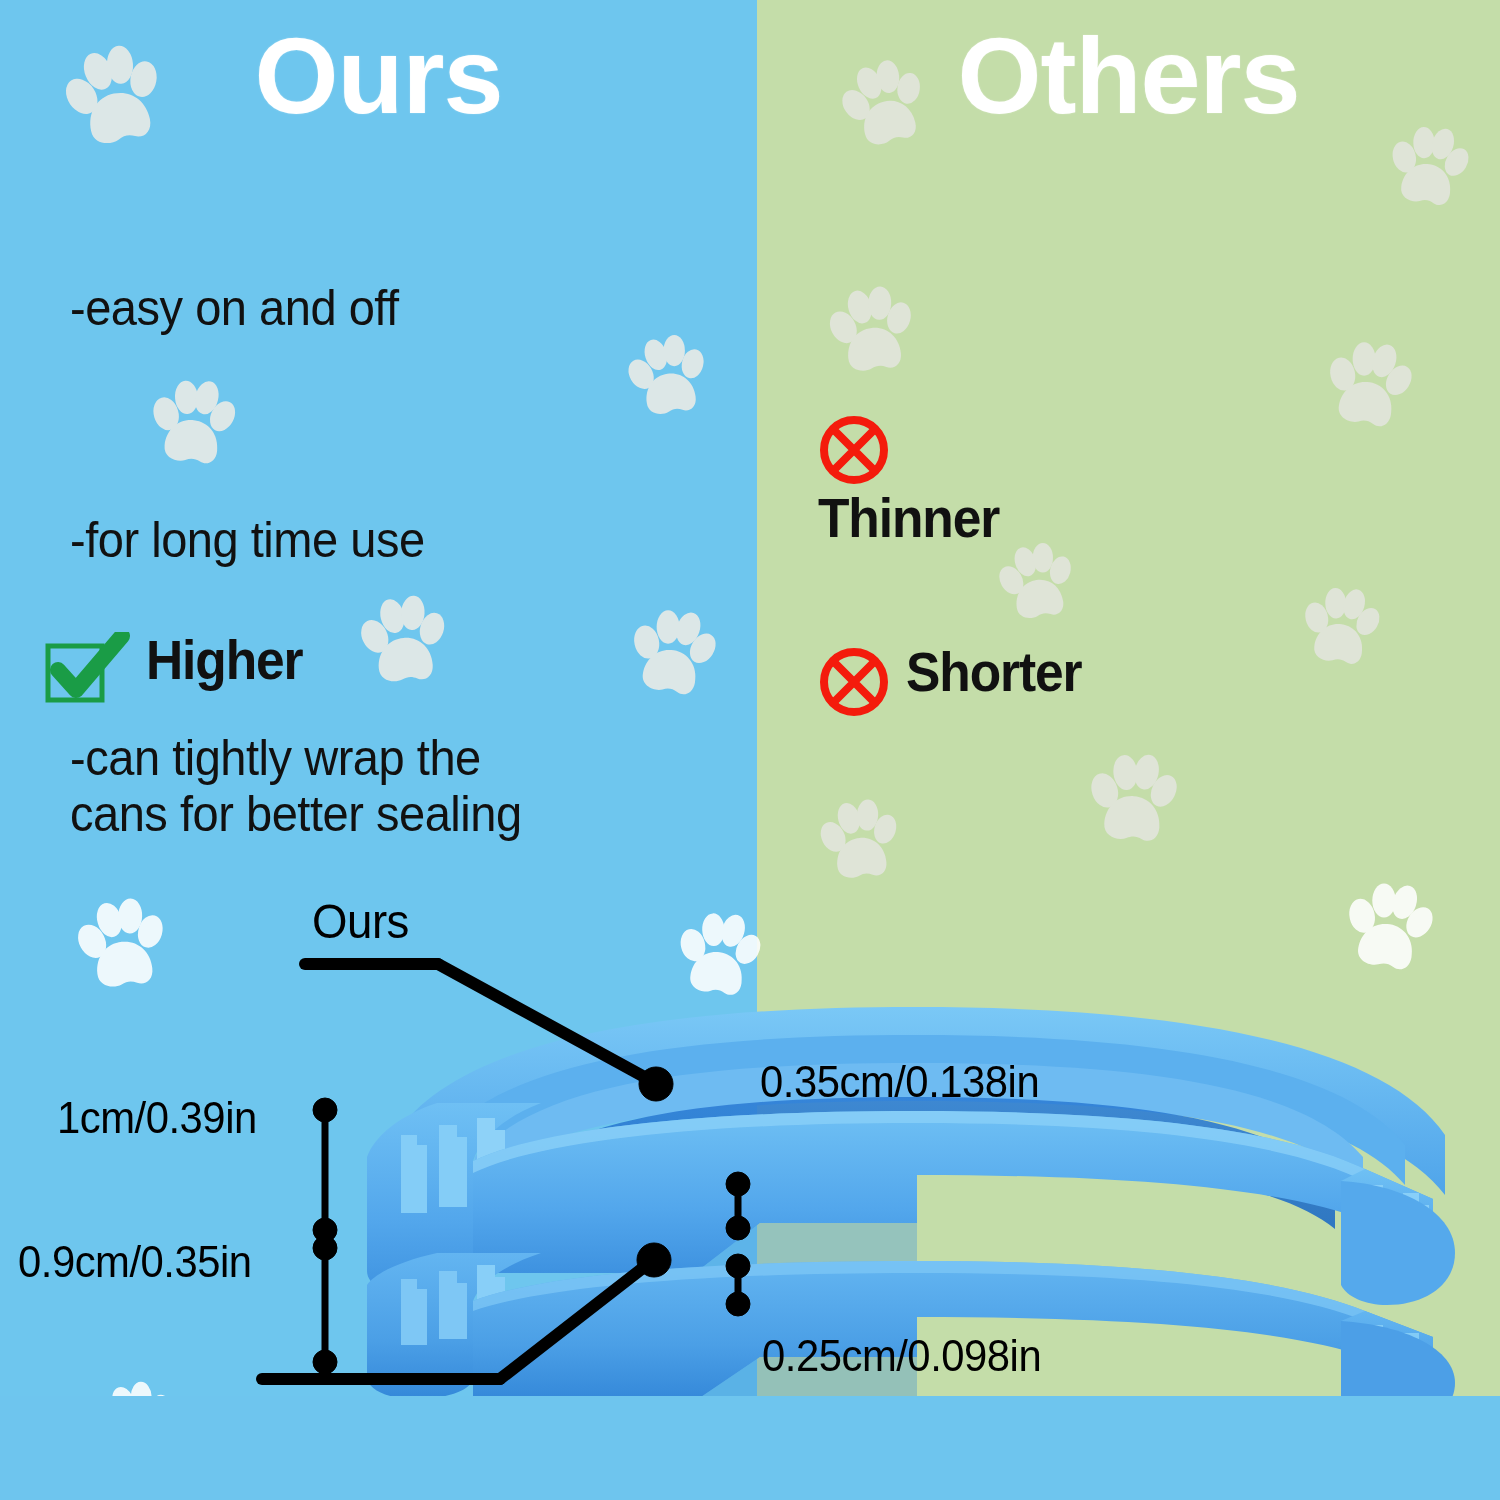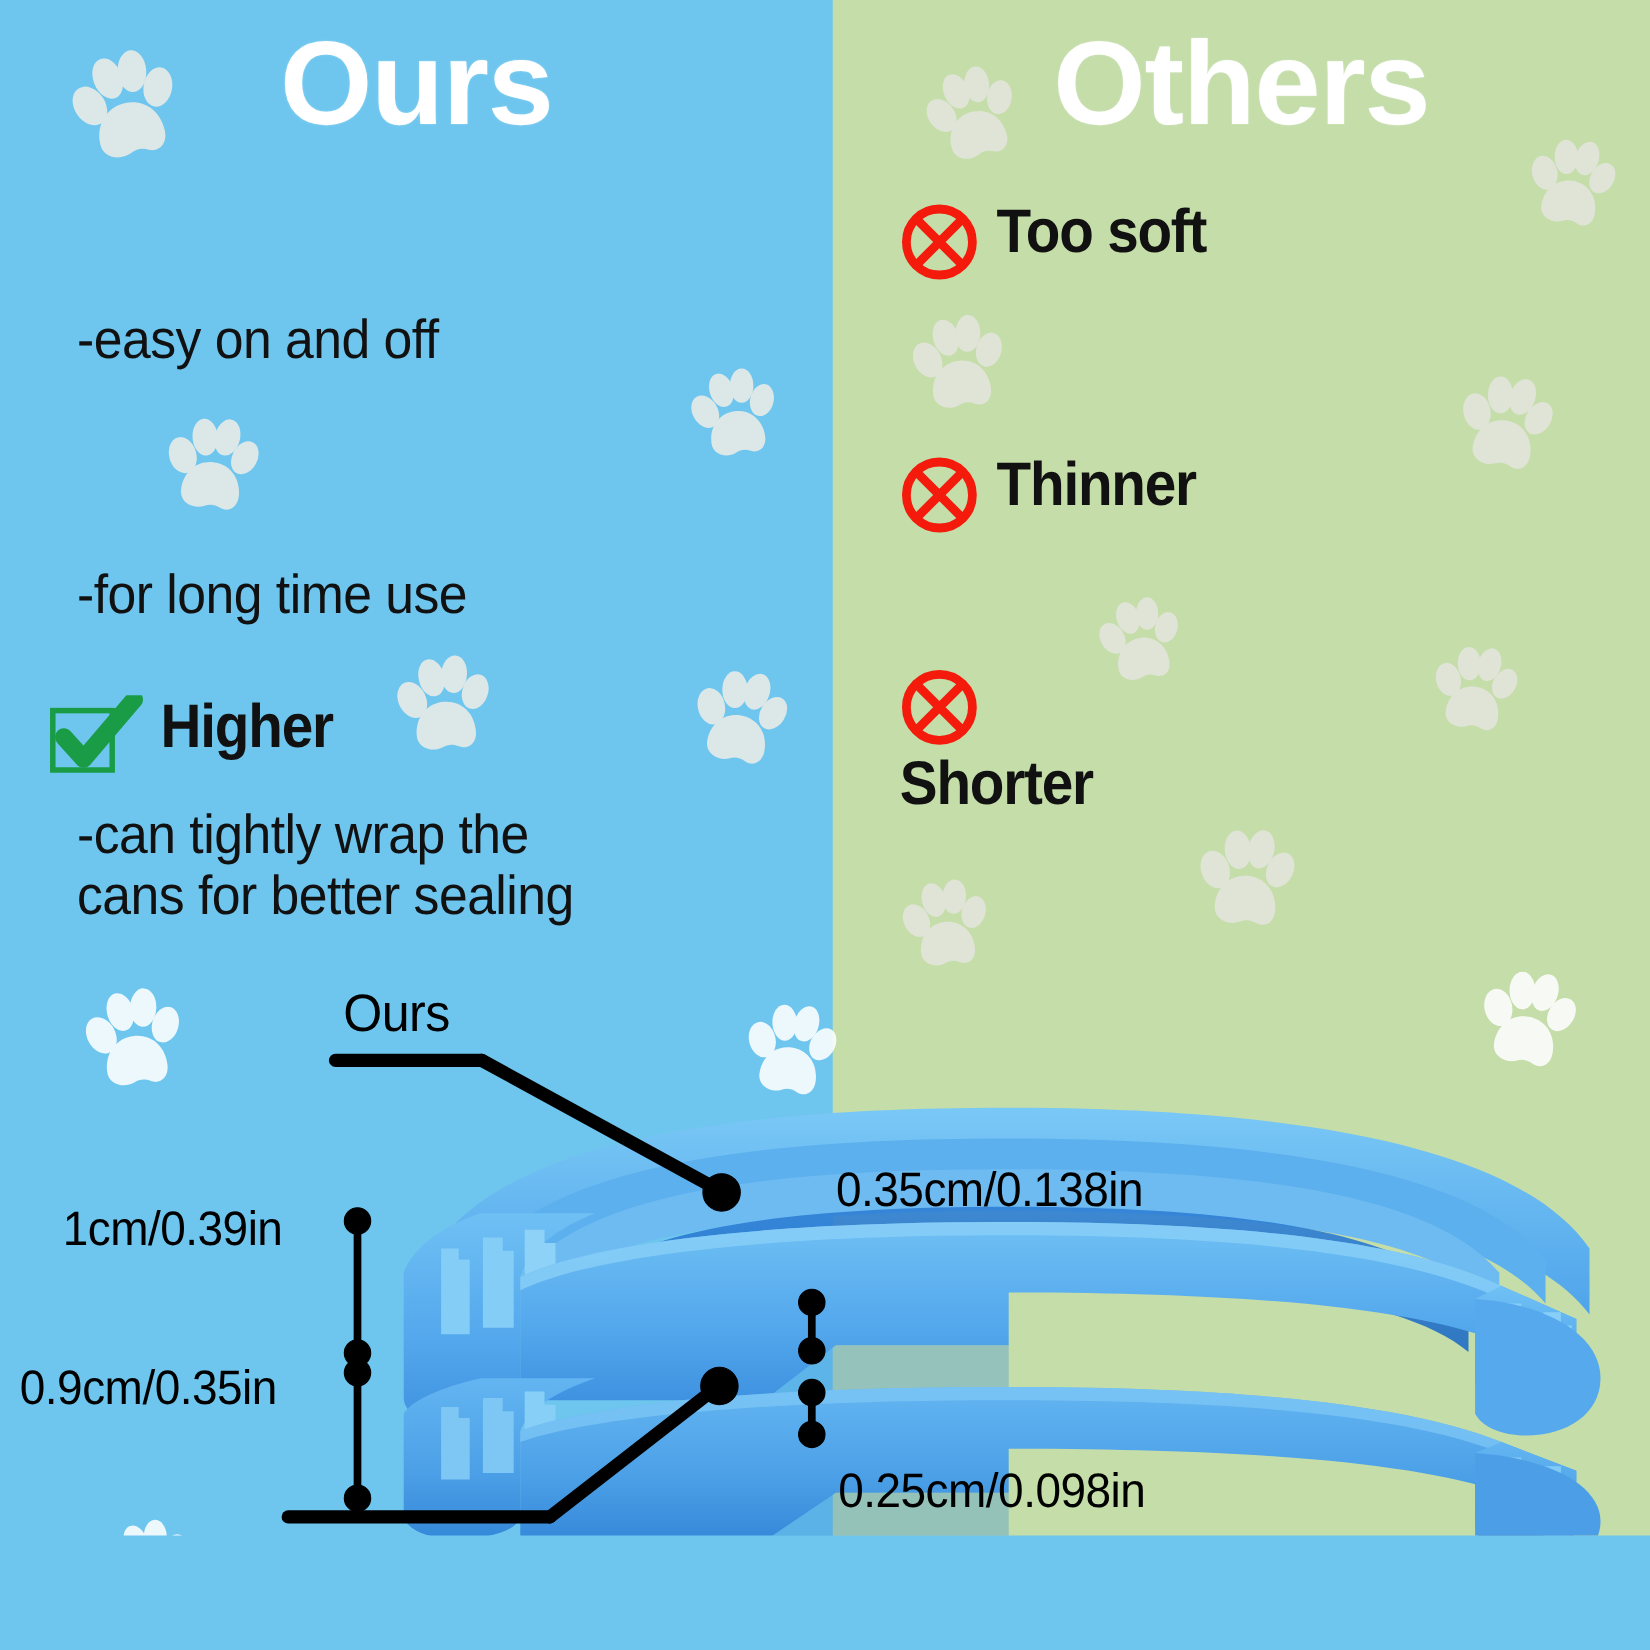--- a/index.html
+++ b/index.html
@@ -54,22 +54,22 @@
   
   #feat-1{left:44px;top:176px;}
   #sub-1{left:70px;top:280px;}
   #feat-2{left:44px;top:412px;}
   #sub-2{left:70px;top:512px;}
   #feat-3{left:44px;top:632px;}
   #sub-3{left:70px;top:730px;}
 
   
   #feat-4{left:818px;top:182px;}
-  #feat-5{left:818px;top:412px;}
-  #feat-6{left:818px;top:605px;flex-direction:column;}
+  #feat-5{left:818px;top:412px;flex-direction:column;}
+  #feat-6{left:818px;top:644px;}
 
   
   #product-photo{
     position:absolute;
     left:305px;top:985px;width:1200px;height:470px;
   }
 
   
   .ann{
     position:absolute;color:#000;
@@ -343,29 +343,20 @@
         <path d="M14 38 L32 58 L78 4" fill="none" stroke="#1a9c46" stroke-width="16" stroke-linecap="round" stroke-linejoin="round"></path>
       </svg>
     </span>
     <span class="hd">Higher</span>
   </div>
   <div class="sub" id="sub-3">
     <div>-can tightly wrap the</div>
     <div>cans for better sealing</div>
   </div>
 
-  <div class="feature" id="feat-4">
-    <span class="ic" style="margin-top:2px;">
-      <svg width="72" height="72" viewBox="0 0 72 72">
-        <circle cx="36" cy="36" r="30" fill="none" stroke="#f41b0c" stroke-width="8"></circle>
-        <path d="M15 15 L57 57 M57 15 L15 57" stroke="#f41b0c" stroke-width="8" stroke-linecap="round"></path>
-      </svg>
-    </span>
-    <span class="hd">Too soft</span>
-  </div>
   <div class="feature" id="feat-5">
     <span class="ic" style="margin-top:2px;">
       <svg width="72" height="72" viewBox="0 0 72 72">
         <circle cx="36" cy="36" r="30" fill="none" stroke="#f41b0c" stroke-width="8"></circle>
         <path d="M15 15 L57 57 M57 15 L15 57" stroke="#f41b0c" stroke-width="8" stroke-linecap="round"></path>
       </svg>
     </span>
     <span class="hd">Thinner</span>
   </div>
   <div class="feature" id="feat-6">

